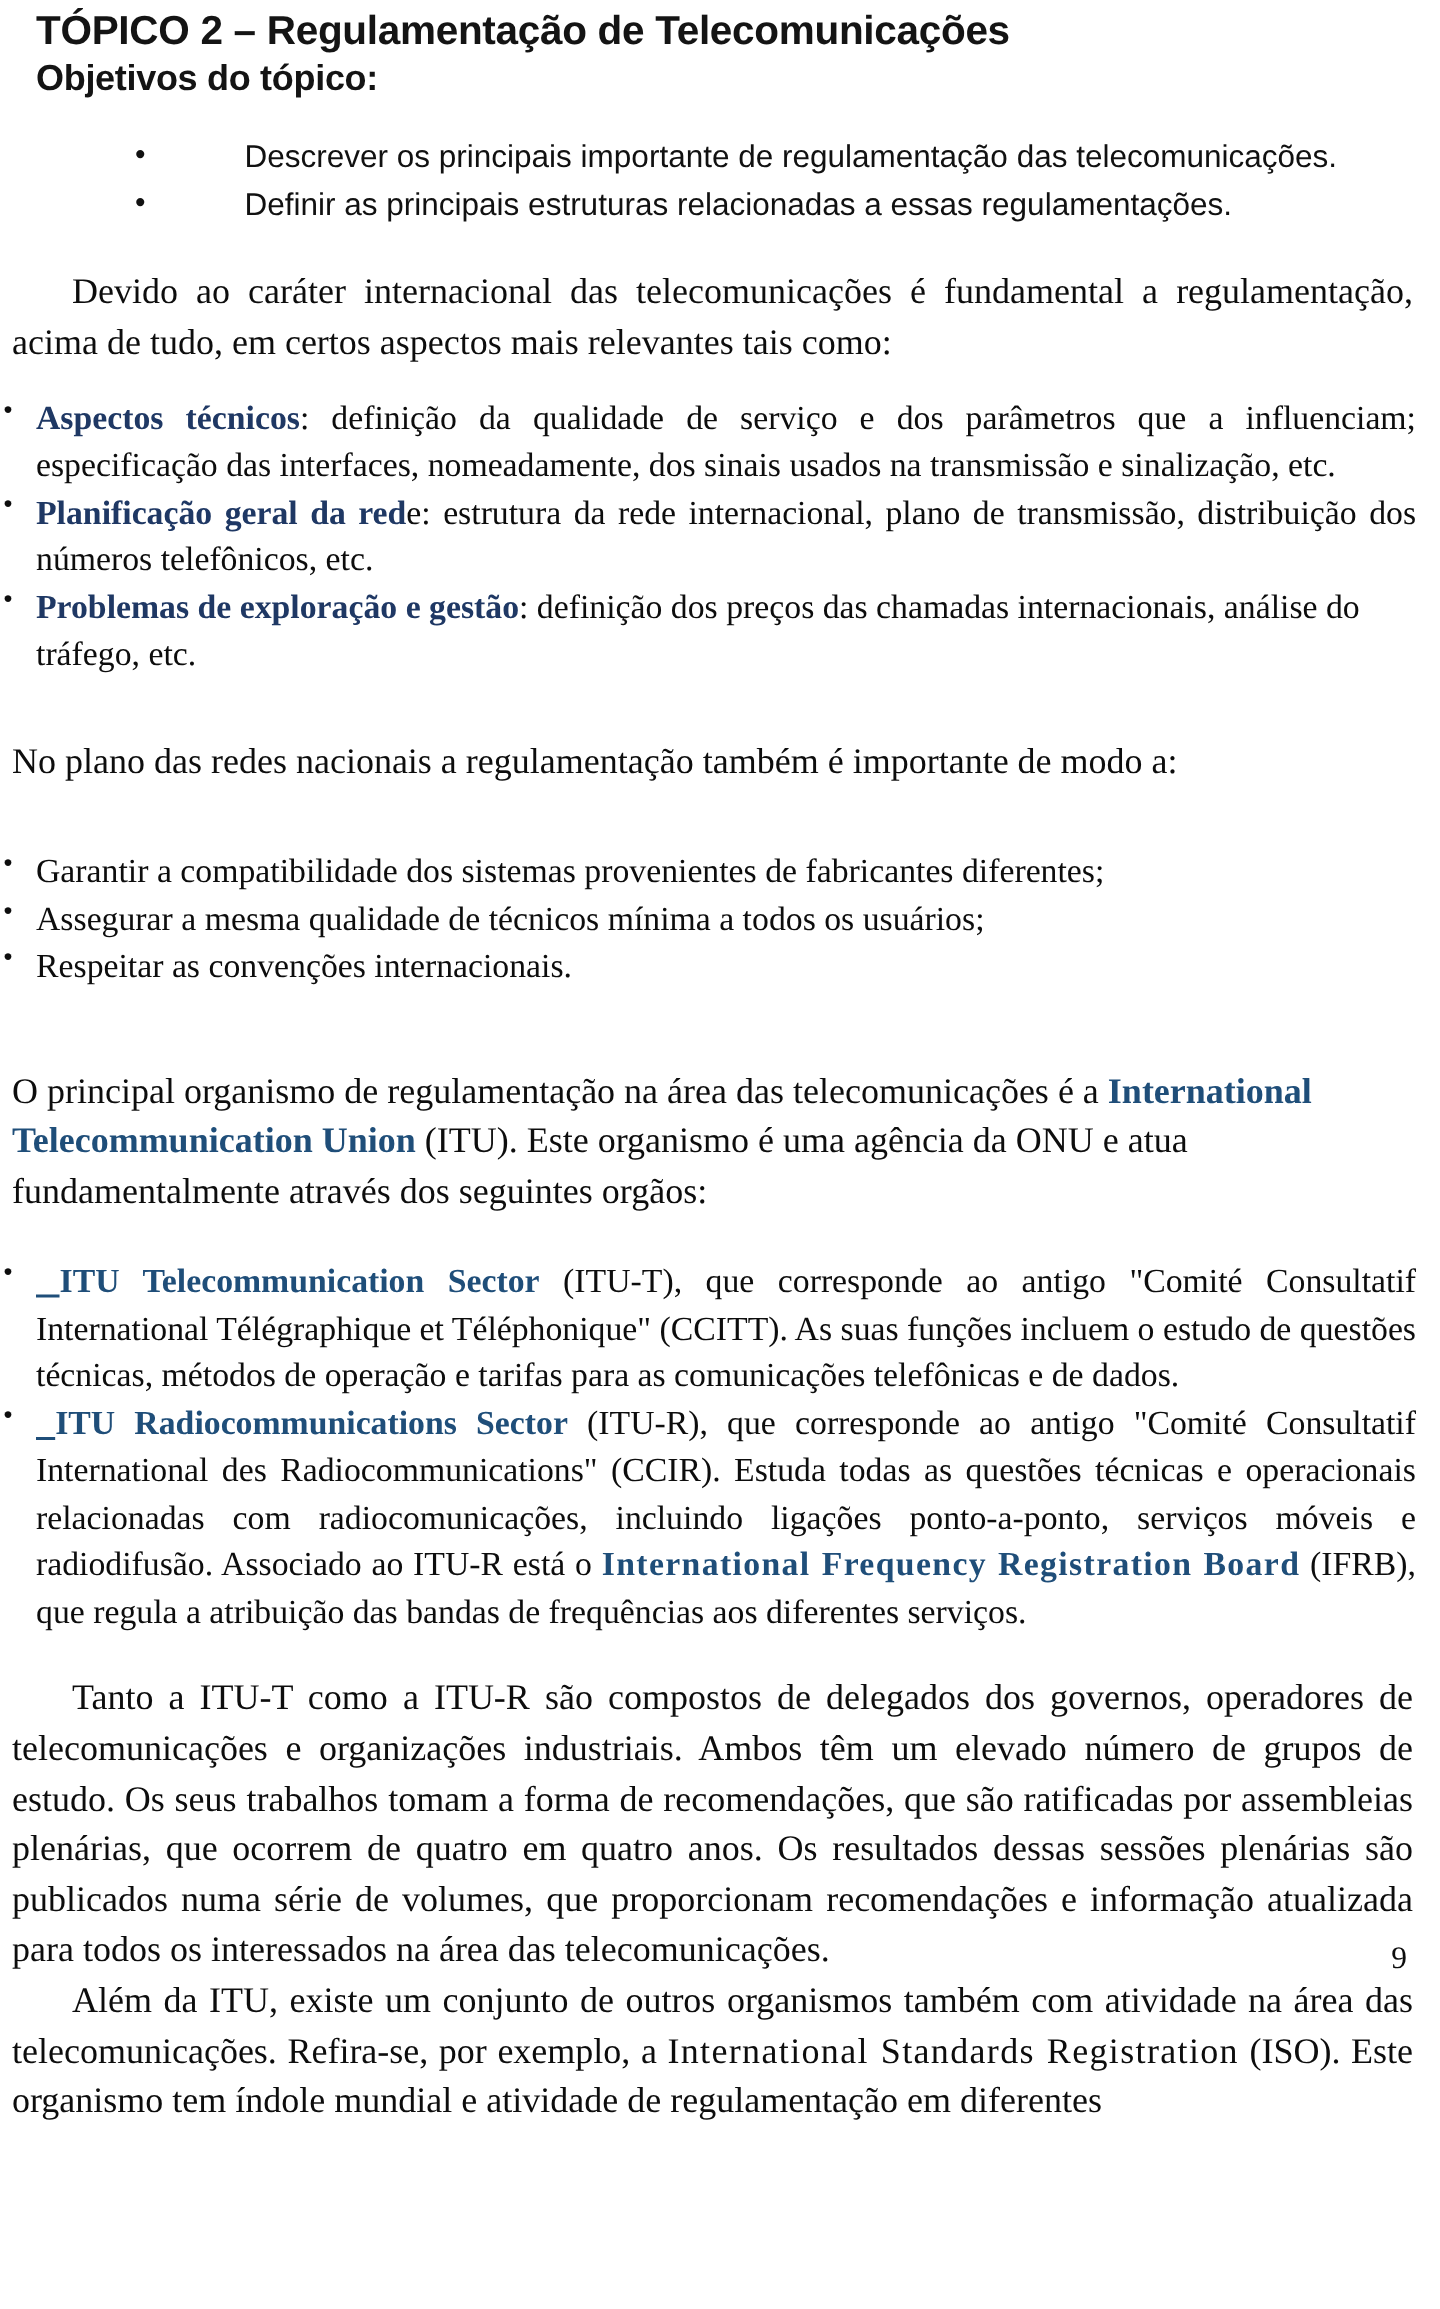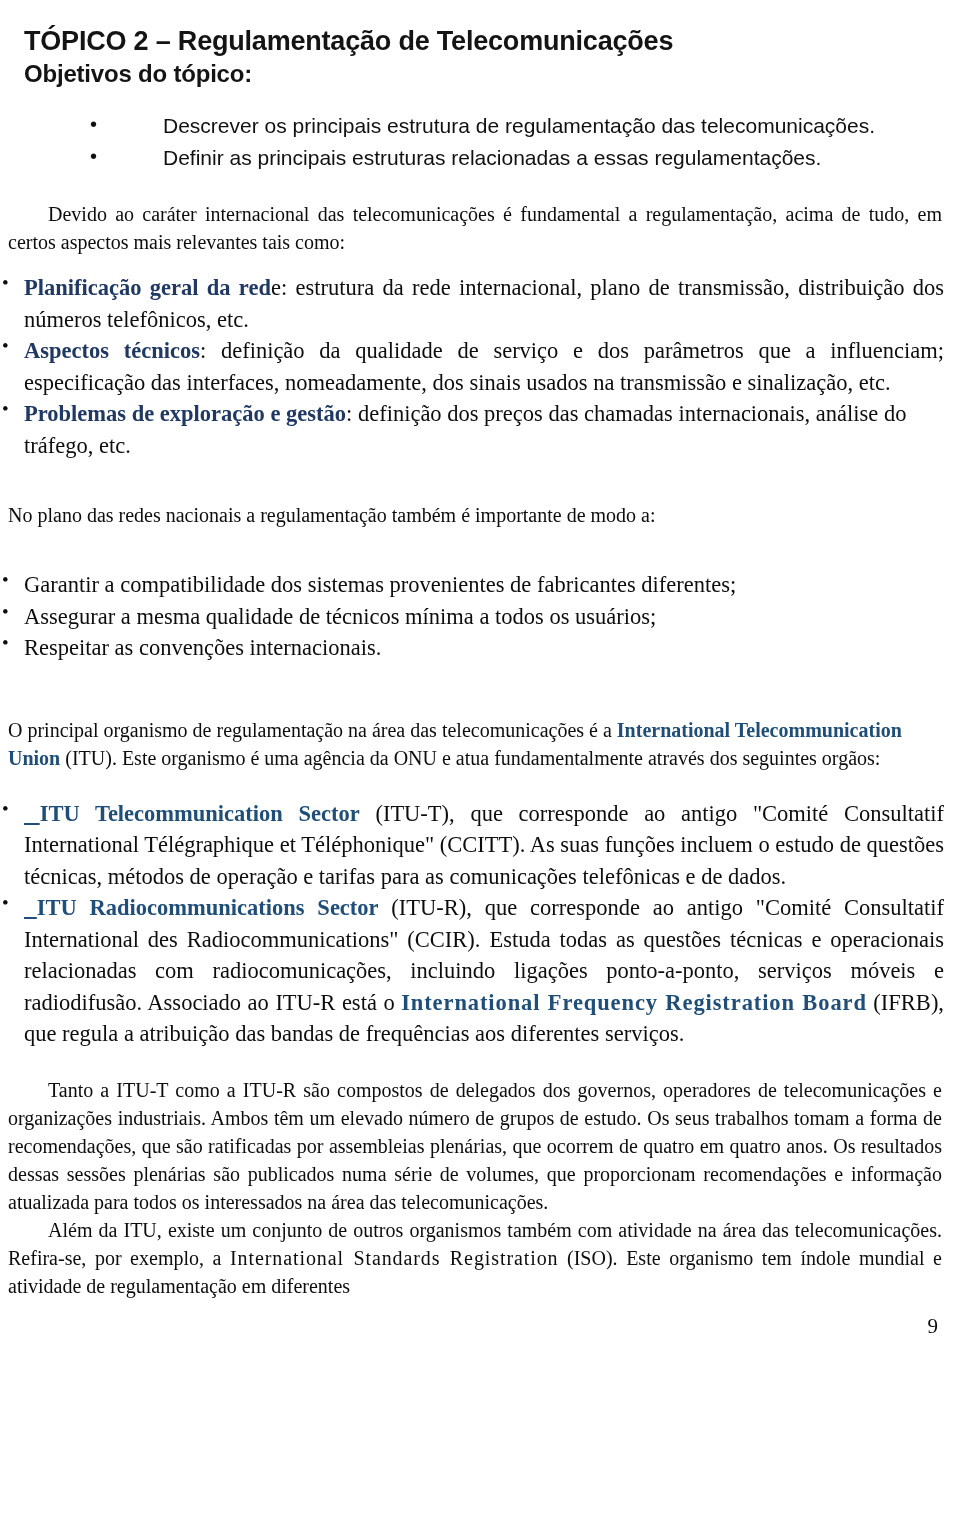--- a/index.html
+++ b/index.html
@@ -16,21 +16,20 @@
     color: #000000;
     position: relative;
   }
 
   .page {
     width: 960px;
     height: 1324px;
     box-sizing: border-box;
     padding: 0;
     position: relative;
-    margin-top: 21px;
   }
 
   
   .doc-title {
     font-family: "Liberation Sans", "DejaVu Sans", sans-serif;
     font-weight: bold;
     font-size: 27px;
     line-height: 1.22;
     color: #141414;
     margin: 0;
@@ -73,21 +72,21 @@
     left: 90px;
     top: -1px;
     font-size: 20px;
     line-height: 1.42;
     color: #111111;
   }
 
   
   .para {
     font-family: "Liberation Serif", "DejaVu Serif", serif;
-    font-size: 20px;
+    font-size: 24px;
     line-height: 1.40;
     color: #0d0d0d;
     margin: 0;
     padding: 0 18px 0 8px;
     text-align: justify;
     text-justify: inter-word;
   }
   .para.indent { text-indent: 40px; }
   .para.left { text-align: left; }
 
@@ -156,33 +155,33 @@
 </head>
 <body>
 
 <div class="page">
 
   <h1 class="doc-title">TÓPICO 2 – Regulamentação de Telecomunicações</h1>
 
   <h2 class="doc-subtitle">Objetivos do tópico:</h2>
 
   <ul class="objectives">
-    <li>Descrever os principais estrutura de regulamentação das telecomunicações.</li>
+    <li>Descrever os principais importante de regulamentação das telecomunicações.</li>
     <li class="no-justify">Definir as principais estruturas relacionadas a essas regulamentações.</li>
   </ul>
 
   <div class="gap-md"></div>
 
   <p class="para indent">Devido ao caráter internacional das telecomunicações é fundamental a regulamentação, acima de tudo, em certos aspectos mais relevantes tais como:</p>
 
   <div class="gap-sm"></div>
 
   <ul class="blist">
+    <li><span class="hl">Aspectos técnicos</span><span>: definição da qualidade de serviço e dos parâmetros que a influenciam; especificação das interfaces, nomeadamente, dos sinais usados na transmissão e sinalização, etc.</span></li>
     <li><span class="hl">Planificação geral da red</span><span>e: estrutura da rede internacional, plano de transmissão, distribuição dos números telefônicos, etc.</span></li>
-    <li><span class="hl">Aspectos técnicos</span><span>: definição da qualidade de serviço e dos parâmetros que a influenciam; especificação das interfaces, nomeadamente, dos sinais usados na transmissão e sinalização, etc.</span></li>
     <li class="left"><span class="hl">Problemas de exploração e gestão</span><span>: definição dos preços das chamadas internacionais, análise do tráfego, etc.</span></li>
   </ul>
 
   <div class="gap-lg"></div>
 
   <p class="para left">No plano das redes nacionais a regulamentação também é importante de modo a:</p>
 
   <div class="gap-lg"></div>
 
   <ul class="blist tight">

